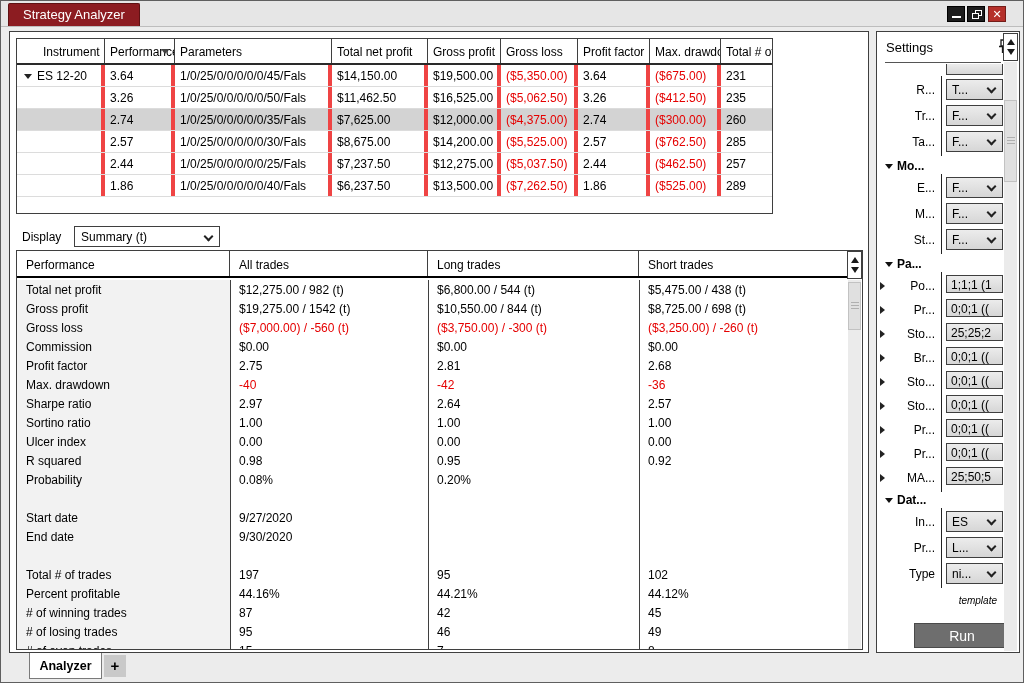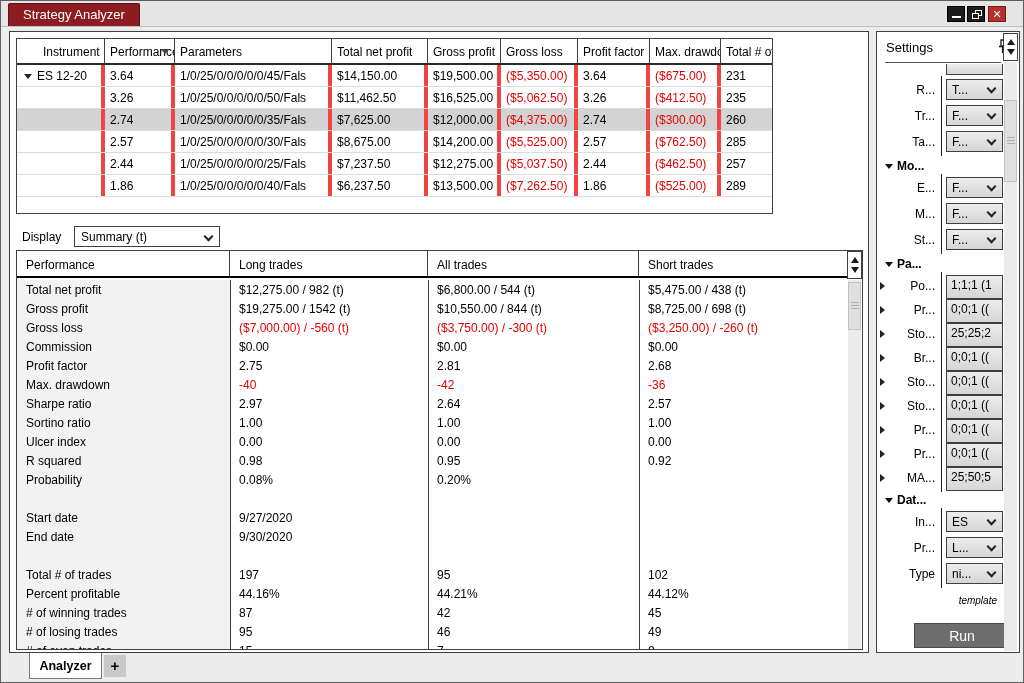--- a/index.html
+++ b/index.html
@@ -79,21 +79,21 @@
   .side-arrows { right:1px; top:1px; }
   .side-track { right:2px; top:30px; height:589px; }
 
   .set-row { position:absolute; left:0; width:128px; height:22px; }
   .set-row .vline { position:absolute; left:64px; top:-3px; bottom:-3px; width:1px; background:#222; }
   .set-label { position:absolute; left:0; width:58px; top:4px; text-align:right; white-space:nowrap; overflow:hidden; }
   .set-label.with-arrow { left:12px; width:46px; }
   .set-arrow { position:absolute; left:3px; top:7px; width:0; height:0; border-top:4px solid transparent; border-bottom:4px solid transparent; border-left:5px solid #222; }
   .set-control { position:absolute; left:69px; top:0; width:57px; background:linear-gradient(#ececec,#d6d6d6); border:1px solid #3f3f3f; white-space:nowrap; overflow:hidden; }
   .set-control.dd { height:21px; padding:3px 14px 0 5px; }
-  .set-control.box { height:24px; padding:2px 2px 0 4px; }
+  .set-control.box { height:18px; padding:2px 2px 0 4px; }
   .set-section { position:absolute; left:6px; width:120px; height:16px; font-weight:bold; }
   .set-section .tri-down { border-top-color:#111; margin-right:4px; }
   .sliver { position:absolute; left:69px; top:32px; width:57px; height:11px; border:1px solid #3f3f3f; border-top:none; background:linear-gradient(#ececec,#d6d6d6); }
   .template-link { position:absolute; right:22px; font-style:italic; font-size:10px; }
   .run-btn { position:absolute; left:37px; width:96px; height:25px; background:#6e6e6e; border:1px solid #4a4a4a; color:#fff; text-align:center; font-size:14px; padding-top:4px; }
 
   
   .tabbar { position:absolute; left:0; top:652px; width:100%; height:31px; background:#ececec; }
   .tab-active { position:absolute; left:28px; top:0; width:73px; height:26px; background:#fff; border:1px solid #7a7a7a; border-top:none; font-weight:bold; text-align:center; padding-top:6px; font-size:12.5px; }
   .tab-add { position:absolute; left:103px; top:2px; width:22px; height:22px; background:#c9c9c9; text-align:center; font-weight:bold; font-size:15px; padding-top:2px; }
@@ -210,22 +210,22 @@
       <span class="display-label">Display</span>
       <div class="display-dd">
         <span>Summary (t)</span>
         <span class="chev" style="top:6px"></span>
       </div>
     </div>
 
     <div class="summary">
       <div class="s-grid sh-row" id="sum-header">
           <div class="sh-cell">Performance</div>
+          <div class="sh-cell">All trades</div>
           <div class="sh-cell">Long trades</div>
-          <div class="sh-cell">All trades</div>
           <div class="sh-cell">Short trades</div>
         </div>
       <div class="s-body" id="sum-body">
         <div class="s-vline" style="left:213px"></div>
         <div class="s-vline" style="left:411px"></div>
         <div class="s-vline" style="left:622px"></div>
       <div class="s-grid s-row">
             <div class="s-cell">Total net profit</div>
             <div class="s-cell">$12,275.00 / 982 (t)</div>
             <div class="s-cell">$6,800.00 / 544 (t)</div>

